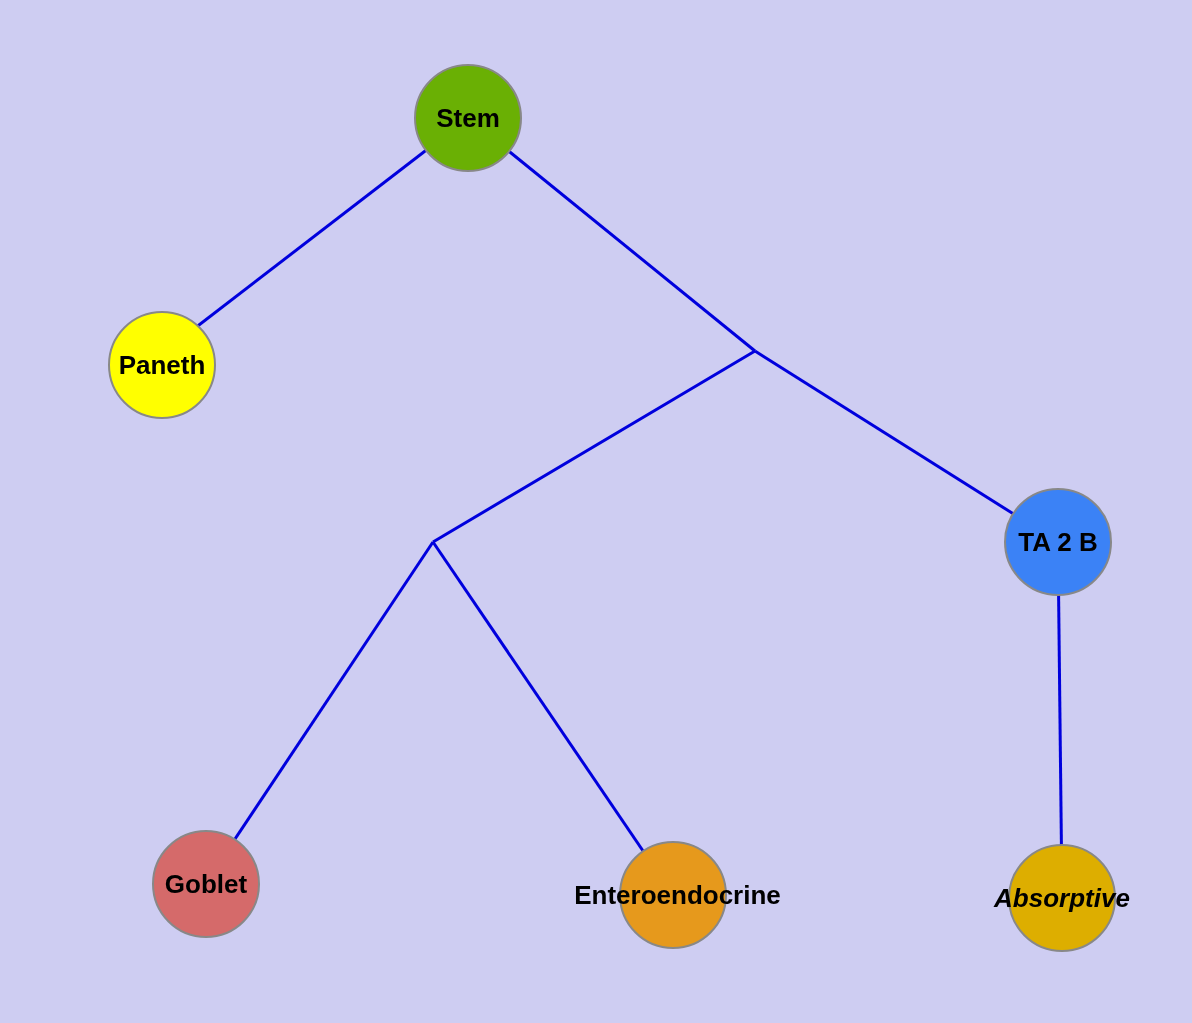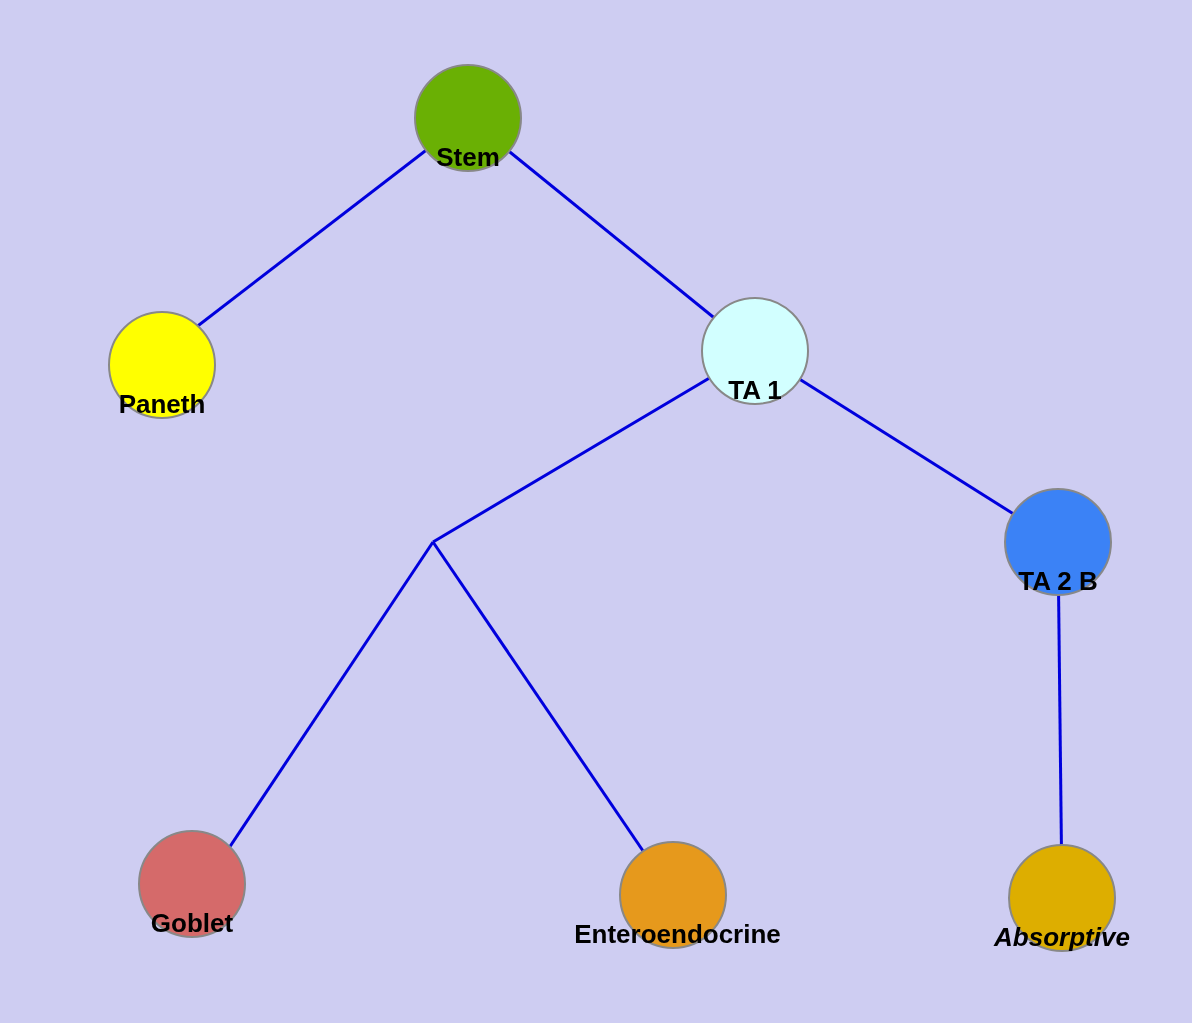--- a/index.html
+++ b/index.html
@@ -27,21 +27,21 @@
     top: 0;
     width: 100%;
     height: 100%;
     z-index: 2;
   }
   .node {
     position: absolute;
     border-radius: 50%;
     box-sizing: border-box;
     display: flex;
-    align-items: flex-end;
+    align-items: center;
     justify-content: center;
   }
   .node-label {
     font-weight: bold;
     font-size: 26px;
     line-height: 1;
     white-space: nowrap;
     text-align: center;
   }
 </style>
@@ -58,27 +58,24 @@
       <line x1="433" y1="542" x2="673" y2="895" stroke="#0000dd" stroke-width="3"></line>
       <line x1="1058" y1="542" x2="1062" y2="898" stroke="#0000dd" stroke-width="3"></line>
     </svg>
   <div class="node-layer">
       <div class="node" style="left: 414px; top: 64px; width: 108px; height: 108px; background: rgb(106, 176, 4); border: 2px solid rgb(136, 136, 136);">
         <span class="node-label" style="color: rgb(0, 0, 0);">Stem</span>
       </div>
       <div class="node" style="left: 108px; top: 311px; width: 108px; height: 108px; background: rgb(255, 255, 0); border: 2px solid rgb(136, 136, 136);">
         <span class="node-label" style="color: rgb(0, 0, 0);">Paneth</span>
       </div>
-      <div class="node" style="left: 701px; top: 297px; width: 108px; height: 108px; background: rgb(210, 255, 255); border: 2px solid rgb(136, 136, 136);">
-        <span class="node-label" style="color: rgb(0, 0, 0);">TA 1</span>
-      </div>
       <div class="node" style="left: 1004px; top: 488px; width: 108px; height: 108px; background: #3b82f6; border: 2px solid rgb(136, 136, 136);">
         <span class="node-label" style="color: rgb(0, 0, 0);">TA 2 B</span>
       </div>
-      <div class="node" style="left: 138px; top: 830px; width: 108px; height: 108px; background: rgb(213, 106, 106); border: 2px solid rgb(136, 136, 136);">
+      <div class="node" style="left: 152px; top: 830px; width: 108px; height: 108px; background: rgb(213, 106, 106); border: 2px solid rgb(136, 136, 136);">
         <span class="node-label" style="color: rgb(0, 0, 0);">Goblet</span>
       </div>
       <div class="node" style="left: 619px; top: 841px; width: 108px; height: 108px; background: rgb(230, 153, 28); border: 2px solid rgb(136, 136, 136);">
         <span class="node-label" style="color: rgb(0, 0, 0); margin-left: 9px;">Enteroendocrine</span>
       </div>
       <div class="node" style="left: 1008px; top: 844px; width: 108px; height: 108px; background: rgb(221, 174, 0); border: 2px solid rgb(136, 136, 136); font-style: italic;">
         <span class="node-label" style="color: rgb(0, 0, 0);">Absorptive</span>
       </div>
     </div>
 </div>

